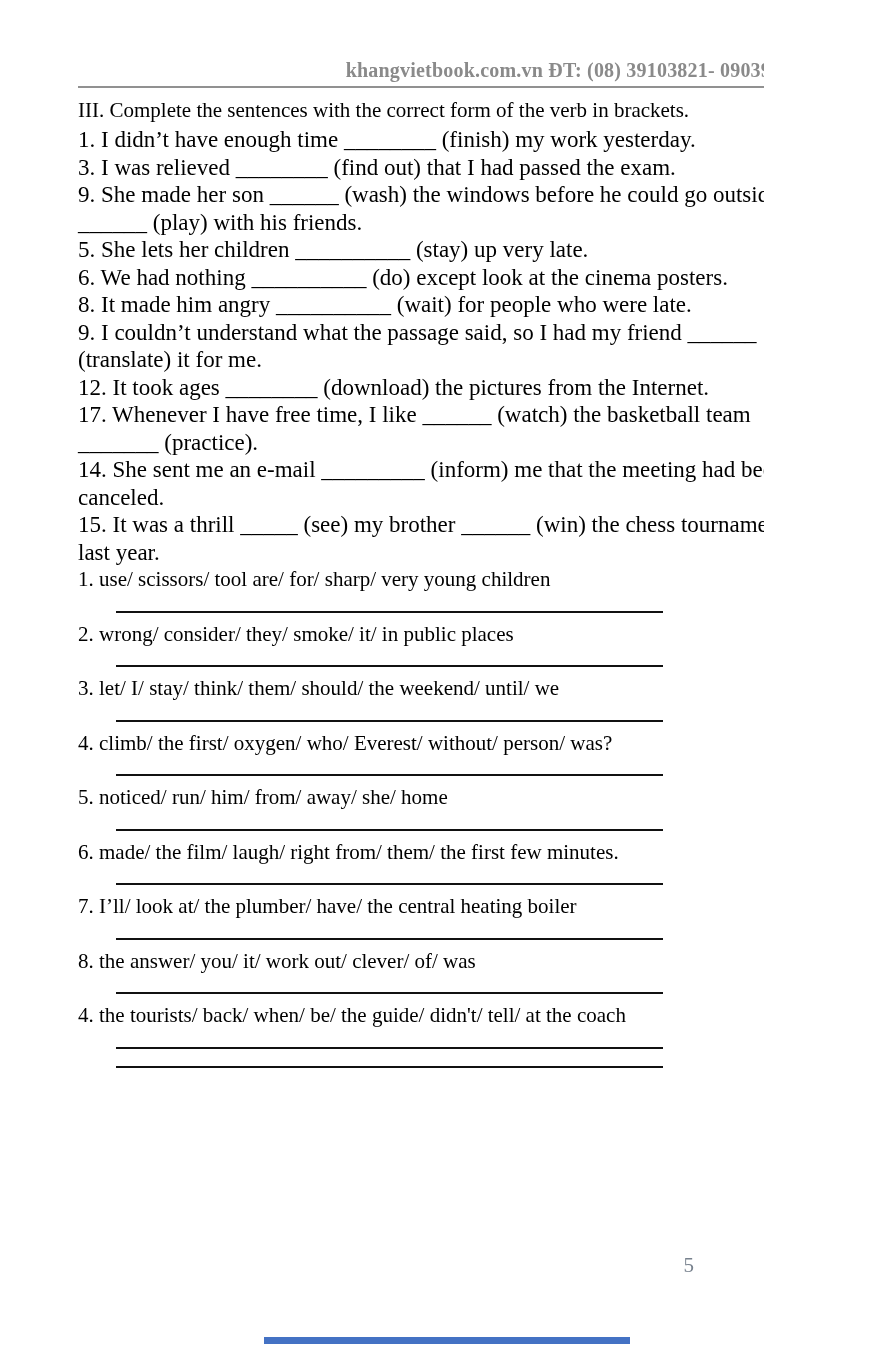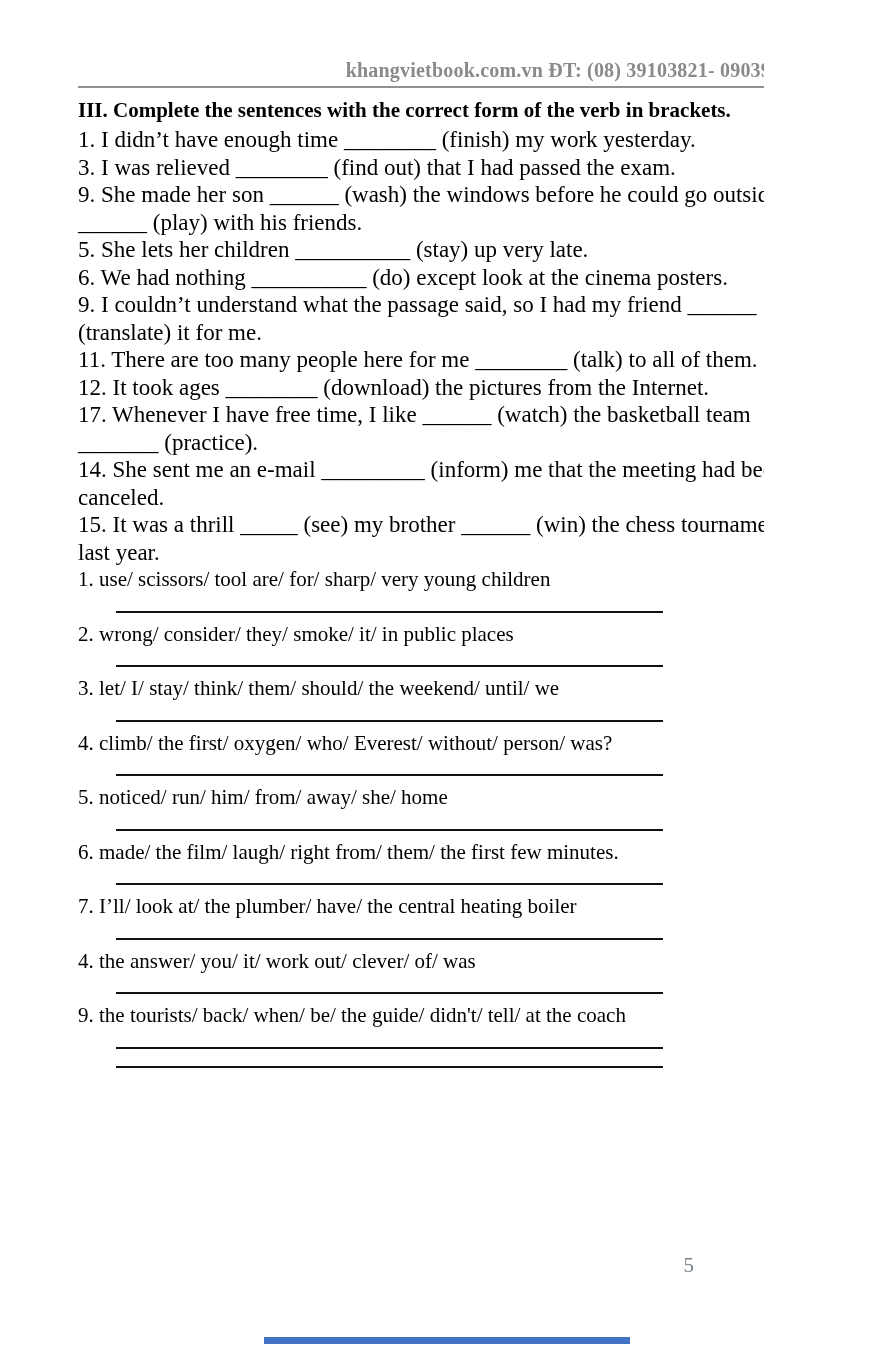--- a/index.html
+++ b/index.html
@@ -23,21 +23,21 @@
     text-align: right;
     font-weight: bold;
     font-size: 20px;
     line-height: 26px;
     color: #8a8a8a;
     letter-spacing: 0.2px;
     border-bottom: 2px solid #919191;
     padding-bottom: 3px;
   }
   .sec-title {
-    font-weight: bold;
+    font-weight: normal;
     font-size: 21px;
     line-height: 28px;
     margin: 8px 0 2px 0;
   }
   .sec4-title {
     font-weight: bold;
     font-size: 21px;
     line-height: 28px;
     margin: 16px 0 2px 0;
   }
@@ -84,22 +84,22 @@
       <span>khangvietbook.com.vn ĐT: (08) 39103821- 0903906848</span>
     </div>
 
     <p class="sec-title">III. Complete the sentences with the correct form of the verb in brackets.</p>
 
     <p class="item">1. I didn’t have enough time ________ (finish) my work yesterday.</p>
     <p class="item">3. I was relieved ________ (find out) that I had passed the exam.</p>
     <p class="item">9. She made her son ______ (wash) the windows before he could go outside ______ (play) with his friends.</p>
     <p class="item">5. She lets her children __________ (stay) up very late.</p>
     <p class="item">6. We had nothing __________ (do) except look at the cinema posters.</p>
+    <p class="item">8. It made him angry __________ (wait) for people who were late.</p>
     <p class="item">9. I couldn’t understand what the passage said, so I had my friend ______ (translate) it for me.</p>
-    <p class="item">11. There are too many people here for me ________ (talk) to all of them.</p>
     <p class="item">12. It took ages ________ (download) the pictures from the Internet.</p>
     <p class="item">17. Whenever I have free time, I like ______ (watch) the basketball team _______ (practice).</p>
     <p class="item">14. She sent me an e-mail _________ (inform) me that the meeting had been canceled.</p>
     <p class="item">15. It was a thrill _____ (see) my brother ______ (win) the chess tournament last year.</p>
 
 
     <div class="s4-block">
       <p class="s4-item">1. use/ scissors/ tool are/ for/ sharp/ very young children</p>
       <div class="answer-line"></div>
     </div>
@@ -121,25 +121,25 @@
     </div>
     <div class="s4-block">
       <p class="s4-item">6. made/ the film/ laugh/ right from/ them/ the first few minutes.</p>
       <div class="answer-line"></div>
     </div>
     <div class="s4-block">
       <p class="s4-item">7. I’ll/ look at/ the plumber/ have/ the central heating boiler</p>
       <div class="answer-line"></div>
     </div>
     <div class="s4-block">
-      <p class="s4-item">4. the answer/ you/ it/ work out/ clever/ of/ was</p>
+      <p class="s4-item">8. the answer/ you/ it/ work out/ clever/ of/ was</p>
       <div class="answer-line"></div>
     </div>
     <div class="s4-block">
-      <p class="s4-item">9. the tourists/ back/ when/ be/ the guide/ didn't/ tell/ at the coach</p>
+      <p class="s4-item">4. the tourists/ back/ when/ be/ the guide/ didn't/ tell/ at the coach</p>
       <div class="answer-line"></div>
     </div>
     <div class="s4-block">
       <div class="answer-line"></div>
     </div>
 
   </div>
 
   <div class="page-number">5</div>
   <div class="footer-accent"></div>

